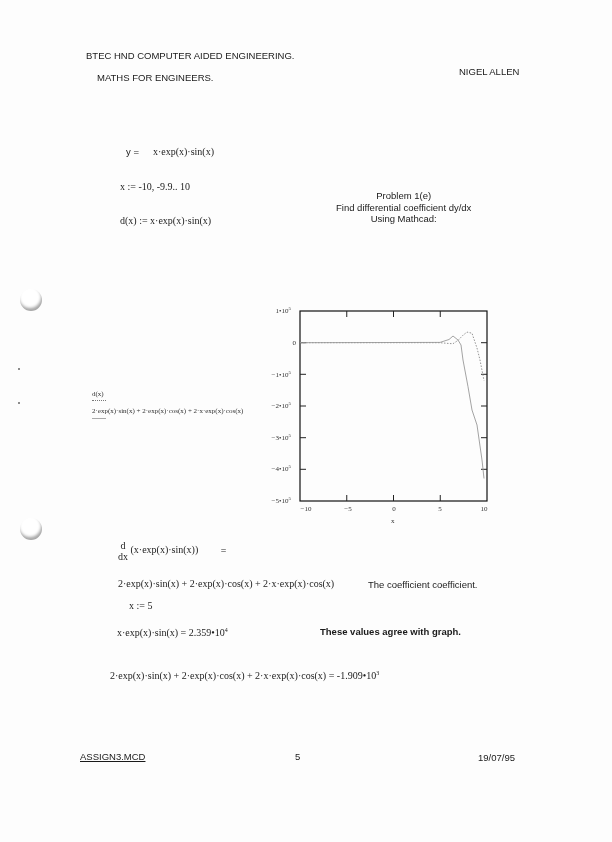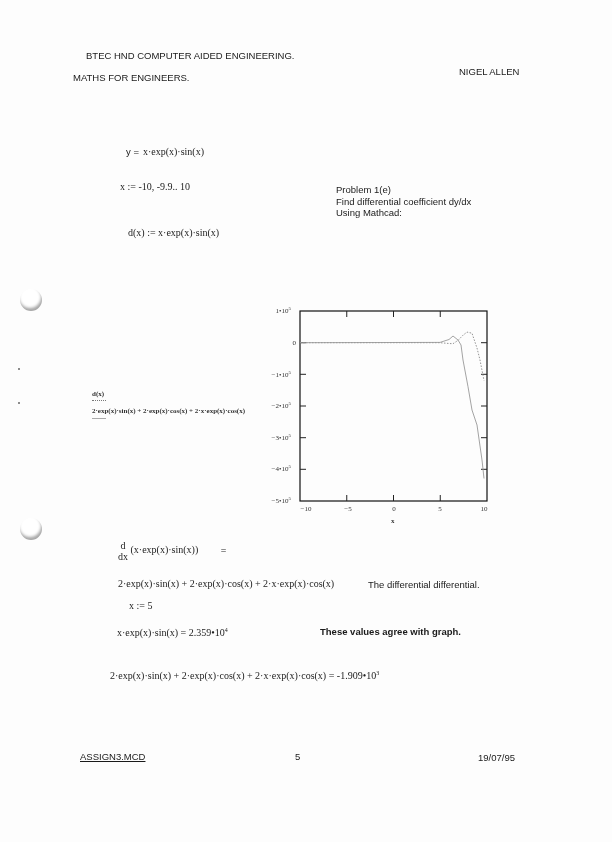--- a/index.html
+++ b/index.html
@@ -1,48 +1,48 @@
 <!DOCTYPE html>
 <html><head>
 <meta charset="utf-8">
 <style>
   html, body { margin: 0; padding: 0; }
   body { width: 612px; height: 842px; background: #fdfdfd; position: relative; overflow: hidden; color: #111; }
   .abs { position: absolute; white-space: nowrap; }
   .sans { font-family: "Liberation Sans", sans-serif; font-size: 9.5px; color: #1a1a1a; }
   .serif { font-family: "Liberation Serif", serif; font-size: 10px; color: #222; }
-  .tiny { font-family: "Liberation Serif", serif; font-size: 7px; color: #333; font-weight: bold; }
+  .tiny { font-family: "Liberation Serif", serif; font-size: 7px; color: #333; }
   .hole { position: absolute; width: 22px; height: 22px; border-radius: 50%; background: #fff;
           box-shadow: inset -1px -3px 3px rgba(0,0,0,0.35); }
   .dot { position: absolute; width: 2px; height: 2px; background: #666; border-radius: 1px; }
   .frac { display: inline-block; vertical-align: middle; text-align: center; line-height: 11px; }
   .frac .num { display: block; border-bottom: 1px solid #333; padding: 0 1px; }
   .frac .den { display: block; }
   sup { font-size: 6px; }
 </style>
 </head>
 <body>
 
 <div class="hole" style="left:20px; top:289px;"></div>
 <div class="hole" style="left:20px; top:518px;"></div>
 <div class="dot" style="left:18px; top:368px;"></div>
 <div class="dot" style="left:18px; top:402px;"></div>
 
 <div class="abs sans" style="left:86px; top:50px;">BTEC HND COMPUTER AIDED ENGINEERING.</div>
 <div class="abs sans" style="left:459px; top:66px;">NIGEL ALLEN</div>
-<div class="abs sans" style="left:73px; top:72px;text-align:center;">MATHS FOR ENGINEERS.</div>
+<div class="abs sans" style="left:97px; top:72px;text-align:center;">MATHS FOR ENGINEERS.</div>
 
 <div class="abs" style="left:126px; top:141px;">
   <span class="sans">y =</span>
-  <span class="serif" style="">x·exp(x)·sin(x)</span>
+  <span class="serif" style="margin-left:10px;">x·exp(x)·sin(x)</span>
 </div>
 <div class="abs serif" style="left:120px; top:181px;">x := -10, -9.9.. 10</div>
-<div class="abs serif" style="left:120px; top:227px;margin-left:8px;">d(x) := x·exp(x)·sin(x)</div>
+<div class="abs serif" style="left:120px; top:215px;">d(x) := x·exp(x)·sin(x)</div>
 
-<div class="abs sans" style="left:336px; top:184px; line-height:11.5px;">
+<div class="abs sans" style="left:336px; top:190px; line-height:11.5px;text-align:center;">
   <div>Problem 1(e)</div>
   <div>Find differential coefficient dy/dx</div>
   <div>Using Mathcad:</div>
 </div>
 
 <div class="abs tiny" style="left:92px; top:390px;">d(x)</div>
 <div class="abs" style="left:92px; top:400px; width:14px; border-top:1px dotted #777;"></div>
 <div class="abs tiny" style="left:92px; top:407px;">2·exp(x)·sin(x) + 2·exp(x)·cos(x) + 2·x·exp(x)·cos(x)</div>
 <div class="abs" style="left:92px; top:418px; width:14px; border-top:1px solid #aaa;"></div>
 
@@ -100,21 +100,21 @@
 
 <div class="abs serif" style="left:118px; top:540px;">
   <span class="frac">
     <span class="num" style="border:none;">d</span>
     <span class="den">dx</span>
   </span>
   <span>(x·exp(x)·sin(x))</span>
   <span class="sans" style="margin-left:20px;">=</span>
 </div>
 <div class="abs serif" style="left:118px; top:578px;">2·exp(x)·sin(x) + 2·exp(x)·cos(x) + 2·x·exp(x)·cos(x)</div>
-<div class="abs sans" style="left:368px; top:579px;">The differential differential.</div>
+<div class="abs sans" style="left:368px; top:579px;">The coefficient coefficient.</div>
 <div class="abs serif" style="left:129px; top:600px;">x := 5</div>
 
 <div class="abs serif" style="left:117px; top:627px;">
   <span>x·exp(x)·sin(x) = 2.359•10</span><sup>4</sup>
 </div>
 <div class="abs sans" style="left:320px; top:626px;font-weight:bold;">These values agree with graph.</div>
 
 <div class="abs serif" style="left:110px; top:670px;">
   <span>2·exp(x)·sin(x) + 2·exp(x)·cos(x) + 2·x·exp(x)·cos(x) = -1.909•10</span><sup>3</sup>
 </div>

